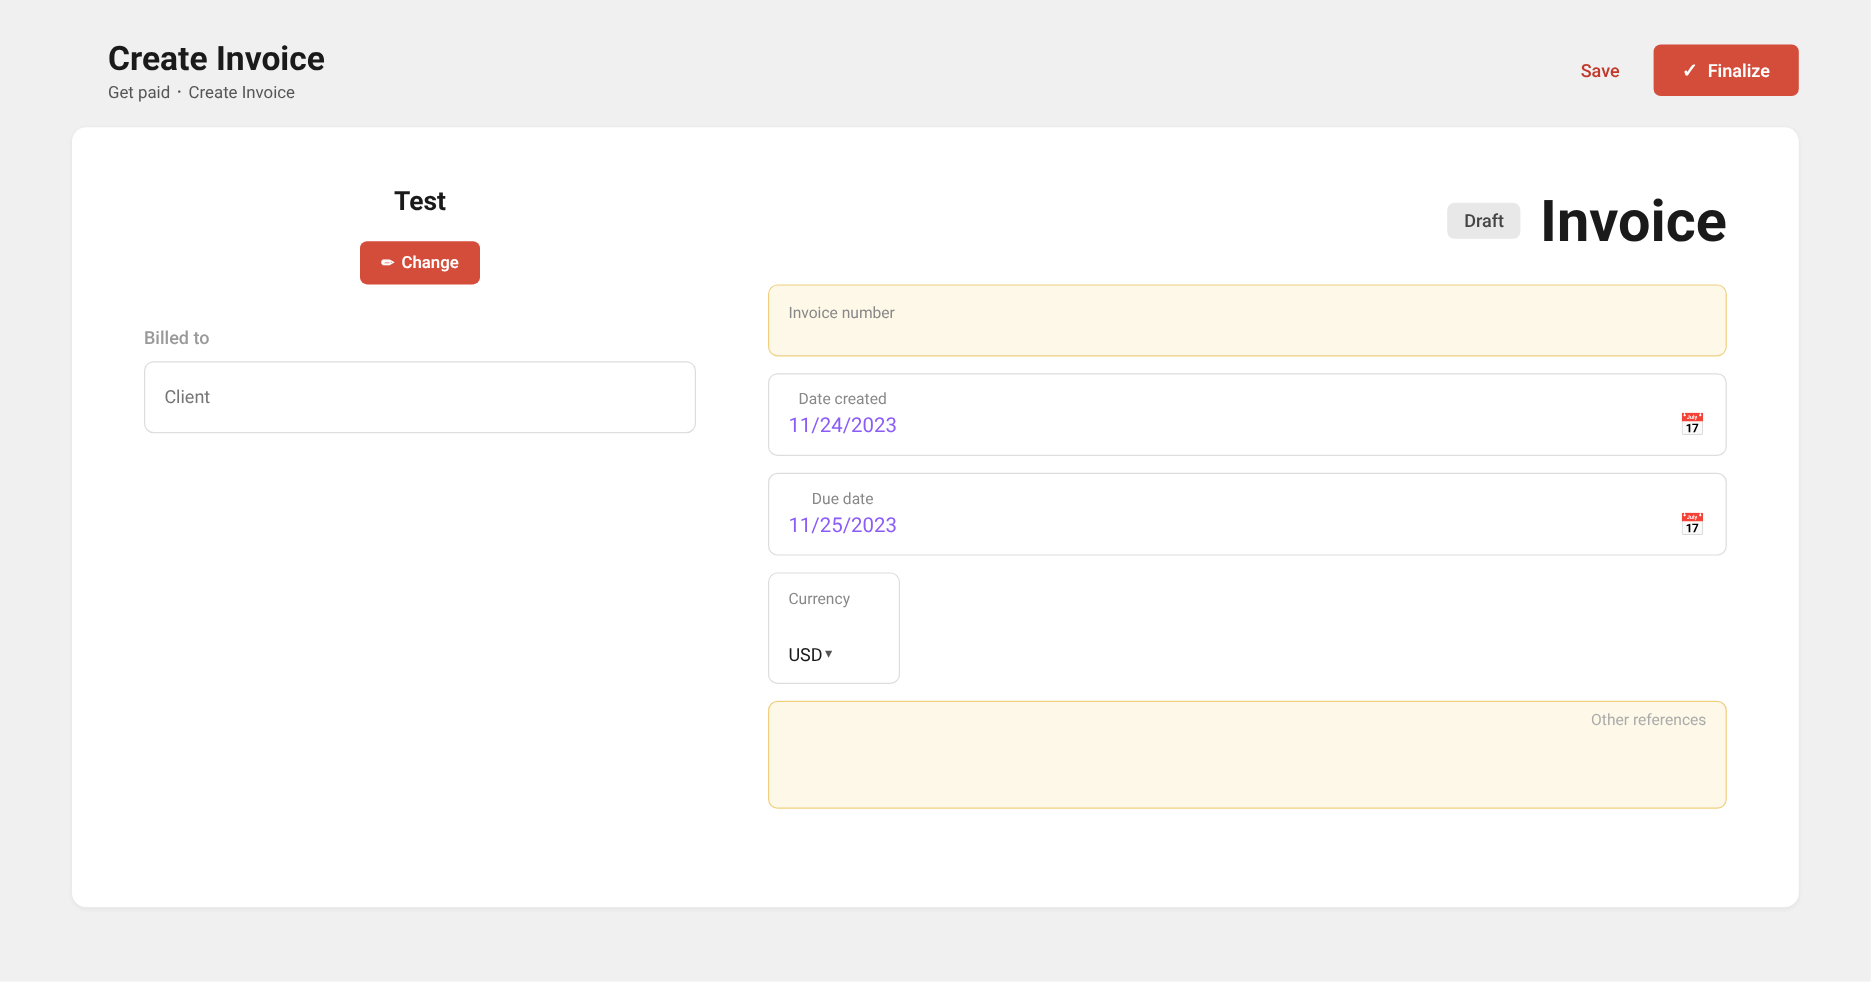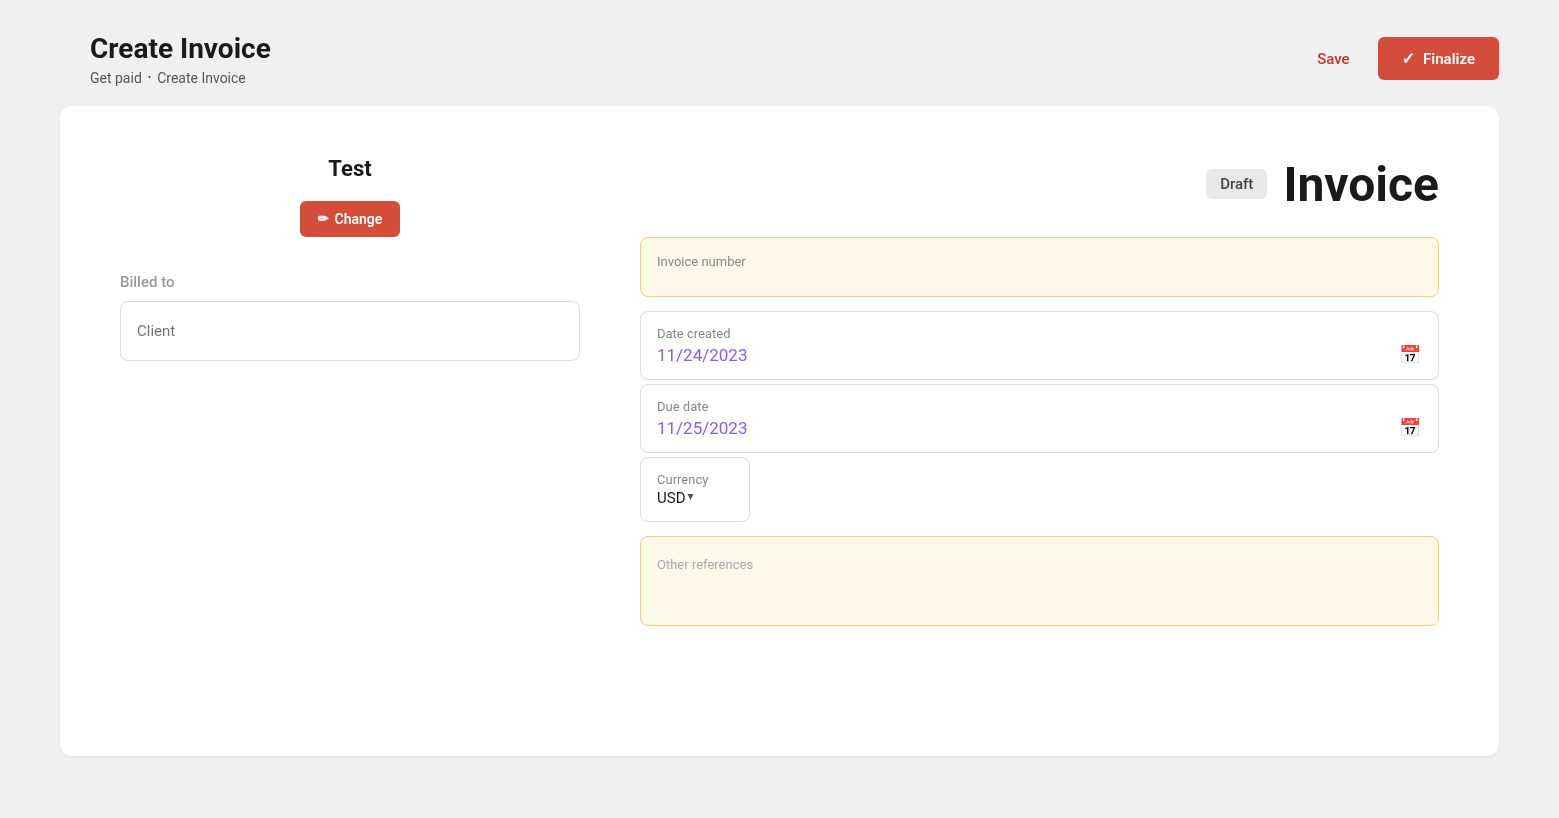--- a/index.html
+++ b/index.html
@@ -176,23 +176,24 @@
     .invoice-title {
       font-size: 48px;
       font-weight: 700;
       color: #1a1a1a;
     }
 
     .form-field {
       border: 1.5px solid #ddd;
       border-radius: 8px;
       padding: 14px 16px;
-      margin-bottom: 4px;
+      margin-bottom: 14px;
       background: white;
       position: relative;
+      text-align: center;
     }
 
     .form-field-yellow {
       border: 1.5px solid #f0d080;
       border-radius: 8px;
       padding: 16px 16px;
       margin-bottom: 14px;
       background: #fdf8e8;
       min-height: 60px;
     }
@@ -243,20 +244,21 @@
 
     .currency-label {
       font-size: 13px;
       color: #888;
     }
 
     .currency-value-row {
       display: flex;
       align-items: flex-start;
       gap: 2px;
+      margin-top: 28px;
     }
 
     .currency-value {
       font-size: 15px;
       color: #1a1a1a;
       font-weight: 400;
     }
 
     .dropdown-arrow {
       font-size: 12px;
@@ -276,23 +278,24 @@
 
     .amount-text {
       font-size: 28px;
       font-weight: 700;
       color: #1a1a1a;
     }
 
     .other-references-field {
       border: 1.5px solid #f0d080;
       border-radius: 8px;
-      padding: 20px 16px;
+      padding: 8px 16px;
       background: #fdf8e8;
       min-height: 90px;
+      text-align: right;
     }
 
     .other-ref-label {
       font-size: 13px;
       color: #aaa;
     }
   </style>
 </head>
 <body>
 

